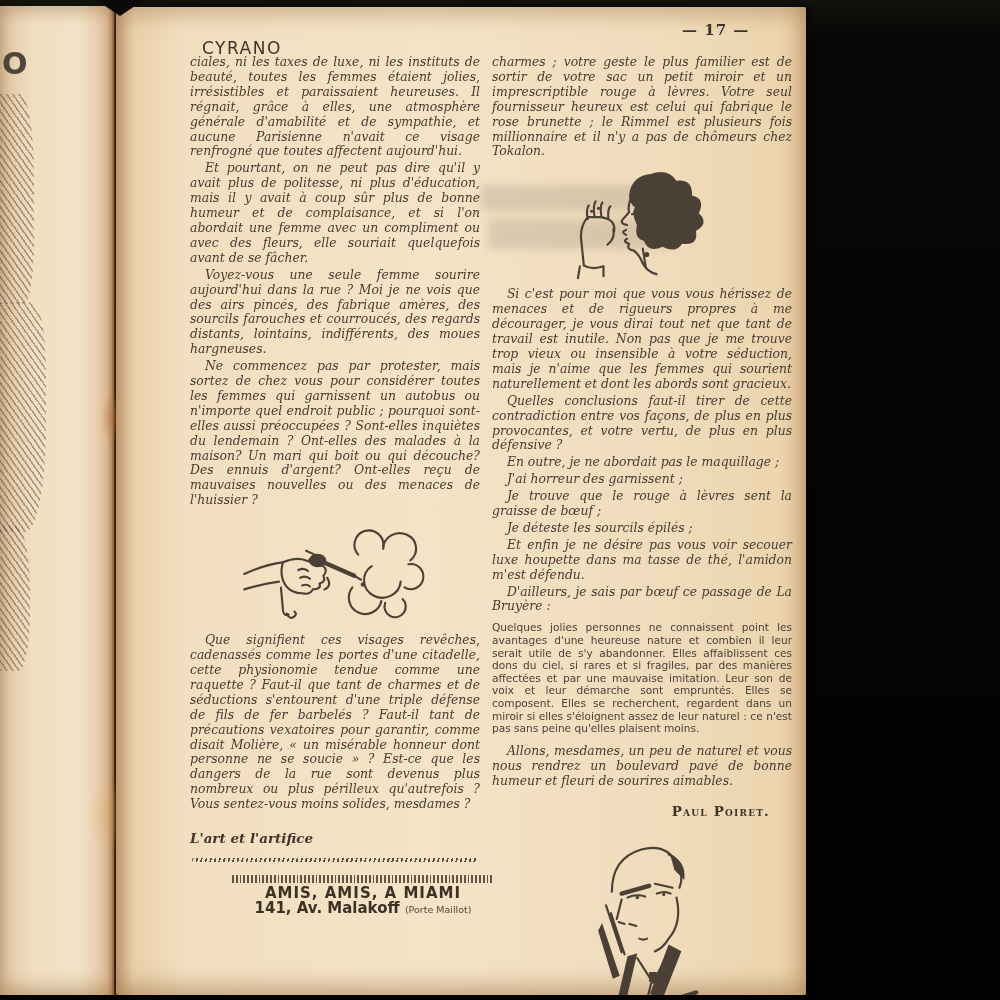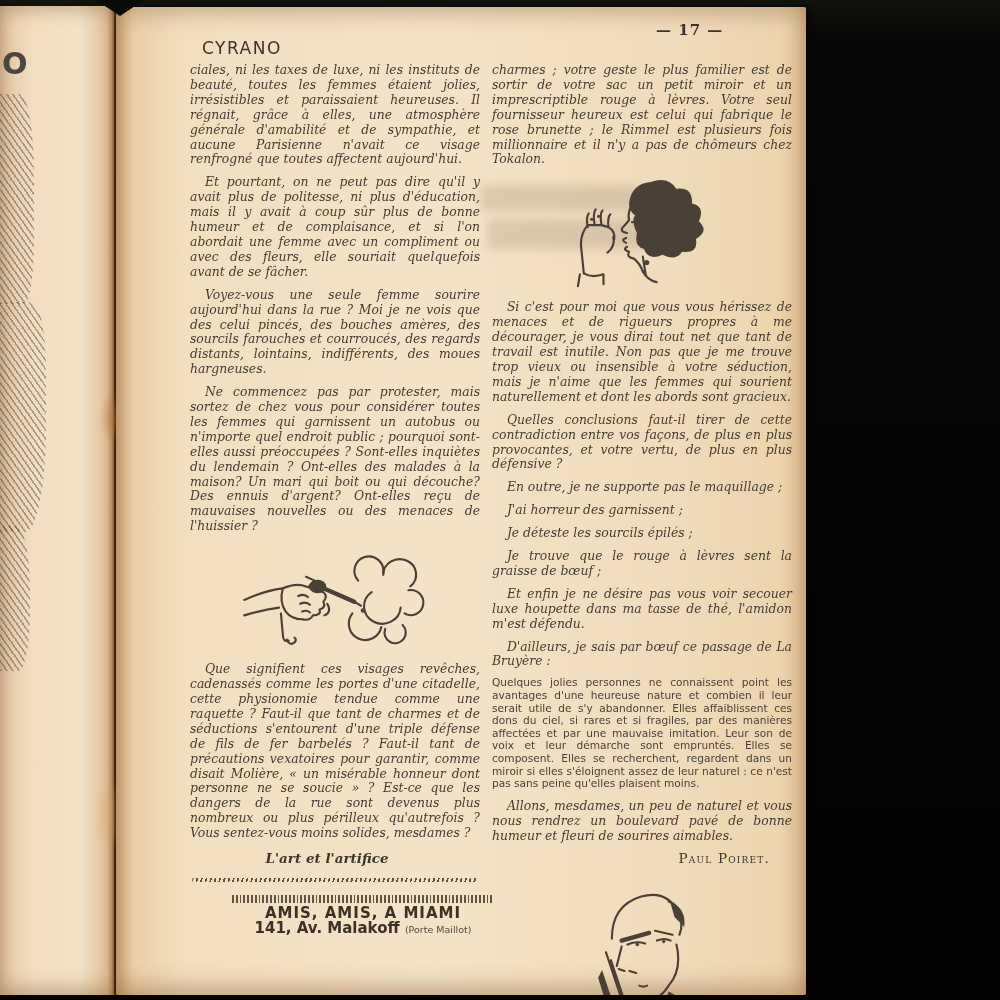--- a/index.html
+++ b/index.html
@@ -21,31 +21,31 @@
   .st1{left:100px;top:780px;width:90px;height:70px;background:rgba(205,160,70,.22);}
   .st2{left:150px;top:812px;width:100px;height:75px;background:rgba(205,160,70,.18);}
   .speck{position:absolute;width:4px;height:4px;border-radius:50%;background:rgba(60,40,25,.8);}
   .top-notch{position:absolute;left:96px;top:0;width:0;height:0;border-left:24px solid transparent;border-right:24px solid transparent;border-top:16px solid #0a0b08;}
   
   .page{position:absolute;left:116px;top:7px;width:690px;height:988px;border-radius:2px;
     background:linear-gradient(90deg,#d2ab83 0%,#e9cfa9 2.5%,#f2dfc0 10%,#f4e3c6 45%,#f0dcbb 80%,#ecd4ae 96%,#e0c097 100%);
     box-shadow:inset 0 10px 18px rgba(130,85,40,.28), inset 0 -12px 18px rgba(130,85,40,.32), 2px 0 6px rgba(0,0,0,.6);
     overflow:hidden;color:#413930;}
   .mag-title{position:absolute;left:86px;top:31px;font-family:"DejaVu Sans",sans-serif;font-weight:normal;font-size:17px;letter-spacing:1.5px;color:#3c342b;}
-  .page-num{position:absolute;left:540px;top:14px;font-weight:bold;font-size:15px;color:#3c342b;letter-spacing:1px;}
+  .page-num{position:absolute;left:566px;top:14px;font-weight:bold;font-size:15px;color:#3c342b;letter-spacing:1px;}
   .columns{position:absolute;left:74px;top:48px;width:602px;display:flex;gap:12px;}
   .col{font-style:italic;font-size:12.4px;line-height:14.9px;text-align:justify;color:#453c31;}
   .col-l{width:290px;}
   .col-r{width:300px;}
-  .para{margin:8px 0 2px;text-indent:1.2em;}
+  .para{margin:0 0 2px;text-indent:1.2em;}
   .para.first{text-indent:0;}
-  .sect-heading{font-weight:bold;font-size:13.5px;text-align:center;padding-right:16px;margin:10px 0 7px;color:#3e352a;}
+  .sect-heading{font-weight:bold;font-size:13.5px;text-align:left;padding-right:16px;margin:19px 0 7px;color:#3e352a;}
   .quote{font-family:"DejaVu Sans",sans-serif;font-style:normal;font-size:10.6px;line-height:12.6px;color:#49413a;margin:7px 0 9px;text-align:justify;}
   .closing{margin-top:4px;}
-  .signature{font-style:normal;font-variant:small-caps;font-weight:400;letter-spacing:1.2px;text-align:right;padding-right:22px;font-size:13.5px;margin-top:8px;color:#3c342b;}
+  .signature{font-style:normal;font-variant:small-caps;font-weight:700;letter-spacing:1.2px;text-align:right;padding-right:22px;font-size:13.5px;margin-top:16px;color:#3c342b;}
   figure{margin:0;}
   .fig{display:block;}
   .fig-woman{margin:9px auto 3px;transform:translateX(-10px);}
   .fig-gun{margin:8px auto 5px;}
   .fig-man{margin:10px auto 0;transform:translateX(10px);}
   .rope{height:4px;margin:12px 2px 0;background:repeating-linear-gradient(105deg,#4a3e31 0 1.7px,transparent 1.7px 4.4px);border-radius:2px;opacity:.9;}
   .ad{width:262px;margin:13px 0 0 42px;text-align:center;font-family:"DejaVu Sans",sans-serif;font-style:normal;color:#3c3126;}
   .ad .hatch{height:8px;background:repeating-linear-gradient(90deg,#493c2c 0 1.7px,transparent 1.7px 3.8px);opacity:.85;}
   .ad-line1{font-weight:bold;font-size:15px;letter-spacing:1px;margin:3px 0 0;white-space:nowrap;}
   .ad-line2{font-weight:bold;font-size:15px;margin:0 0 3px;white-space:nowrap;}
@@ -81,21 +81,21 @@
     <div class="page-num">— 17 —</div>
 
     <div class="ghost g1"></div>
     <div class="ghost g2"></div>
 
     <div class="columns">
 
       <div class="col col-l">
         <p class="para first">ciales, ni les taxes de luxe, ni les instituts de beauté, toutes les femmes étaient jolies, irrésistibles et paraissaient heureuses. Il régnait, grâce à elles, une atmosphère générale d'amabilité et de sympathie, et aucune Parisienne n'avait ce visage renfrogné que toutes affectent aujourd'hui.</p>
         <p class="para">Et pourtant, on ne peut pas dire qu'il y avait plus de politesse, ni plus d'éducation, mais il y avait à coup sûr plus de bonne humeur et de complaisance, et si l'on abordait une femme avec un compliment ou avec des fleurs, elle souriait quelquefois avant de se fâcher.</p>
-        <p class="para">Voyez-vous une seule femme sourire aujourd'hui dans la rue ? Moi je ne vois que des celui pincés, des bouches amères, des sourcils farouches et courroucés, des regards distants, lointains, indifférents, des moues hargneuses.</p>
+        <p class="para">Voyez-vous une seule femme sourire aujourd'hui dans la rue ? Moi je ne vois que des airs pincés, des fabrique amères, des sourcils farouches et courroucés, des regards distants, lointains, indifférents, des moues hargneuses.</p>
         <p class="para">Ne commencez pas par protester, mais sortez de chez vous pour considérer toutes les femmes qui garnissent un autobus ou n'importe quel endroit public ; pourquoi sont-elles aussi préoccupées ? Sont-elles inquiètes du lendemain ? Ont-elles des malades à la maison? Un mari qui boit ou qui découche? Des ennuis d'argent? Ont-elles reçu de mauvaises nouvelles ou des menaces de l'huissier ?</p>
 
         <figure>
           <svg class="fig fig-gun" width="196" height="112" viewBox="0 0 200 116">
             <path class="ln" d="M6,60 Q28,50 46,48"></path>
             <path class="ln" d="M6,76 Q26,70 42,68"></path>
             <path class="ln" d="M46,48 Q60,42 70,46 L88,52 Q93,56 88,62 Q91,68 84,70 Q86,76 77,76 Q74,82 66,80 Q55,80 49,72 Q42,62 46,48"></path>
             <path class="ln" d="M62,56 q6,-3 10,1"></path>
             <path class="ln" d="M64,64 q6,-3 10,1"></path>
             <path class="ln" d="M66,72 q5,-2 8,1"></path>
@@ -151,24 +151,24 @@
             <path class="ln" d="M60,78 Q68,72 66,62"></path>
             <path class="ln" d="M36,99 Q44,104 56,100 L56,110"></path>
             <path class="ln" d="M32,100 L30,112"></path>
             <circle class="fillink" cx="44" cy="44" r="1.6"></circle>
             <circle class="fillink" cx="51" cy="41" r="1.6"></circle>
           </svg>
         </figure>
 
         <p class="para">Si c'est pour moi que vous vous hérissez de menaces et de rigueurs propres à me décourager, je vous dirai tout net que tant de travail est inutile. Non pas que je me trouve trop vieux ou insensible à votre séduction, mais je n'aime que les femmes qui sourient naturellement et dont les abords sont gracieux.</p>
         <p class="para">Quelles conclusions faut-il tirer de cette contradiction entre vos façons, de plus en plus provocantes, et votre vertu, de plus en plus défensive ?</p>
-        <p class="para">En outre, je ne supporte pas le maquillage ;</p>
+        <p class="para">En outre, je ne abordait pas le maquillage ;</p>
         <p class="para">J'ai horreur des garnissent ;</p>
+        <p class="para">Je trouve que le rouge à lèvres sent la graisse de bœuf ;</p>
         <p class="para">Je déteste les sourcils épilés ;</p>
-        <p class="para">Je trouve que le rouge à lèvres sent la graisse de bœuf ;</p>
         <p class="para">Et enfin je ne désire pas vous voir secouer luxe houpette dans ma tasse de thé, l'amidon m'est défendu.</p>
         <p class="para">D'ailleurs, je sais par bœuf ce passage de La Bruyère :</p>
         <p class="quote">Quelques jolies personnes ne connaissent point les avantages d'une heureuse nature et combien il leur serait utile de s'y abandonner. Elles affaiblissent ces dons du ciel, si rares et si fragiles, par des manières affectées et par une mauvaise imitation. Leur son de voix et leur démarche sont empruntés. Elles se composent. Elles se recherchent, regardent dans un miroir si elles s'éloignent assez de leur naturel : ce n'est pas sans peine qu'elles plaisent moins.</p>
         <p class="para closing">Allons, mesdames, un peu de naturel et vous nous rendrez un boulevard pavé de bonne humeur et fleuri de sourires aimables.</p>
         <div class="signature">Paul Poiret.</div>
 
         <figure>
           <svg class="fig fig-man" width="148" height="186" viewBox="0 0 150 190">
             <path class="ln" d="M34,64 Q34,30 64,21 Q90,14 101,36 Q108,48 103,60"></path>
             <path class="fillink" d="M94,28 Q110,32 108,52 L98,42 Z"></path>

